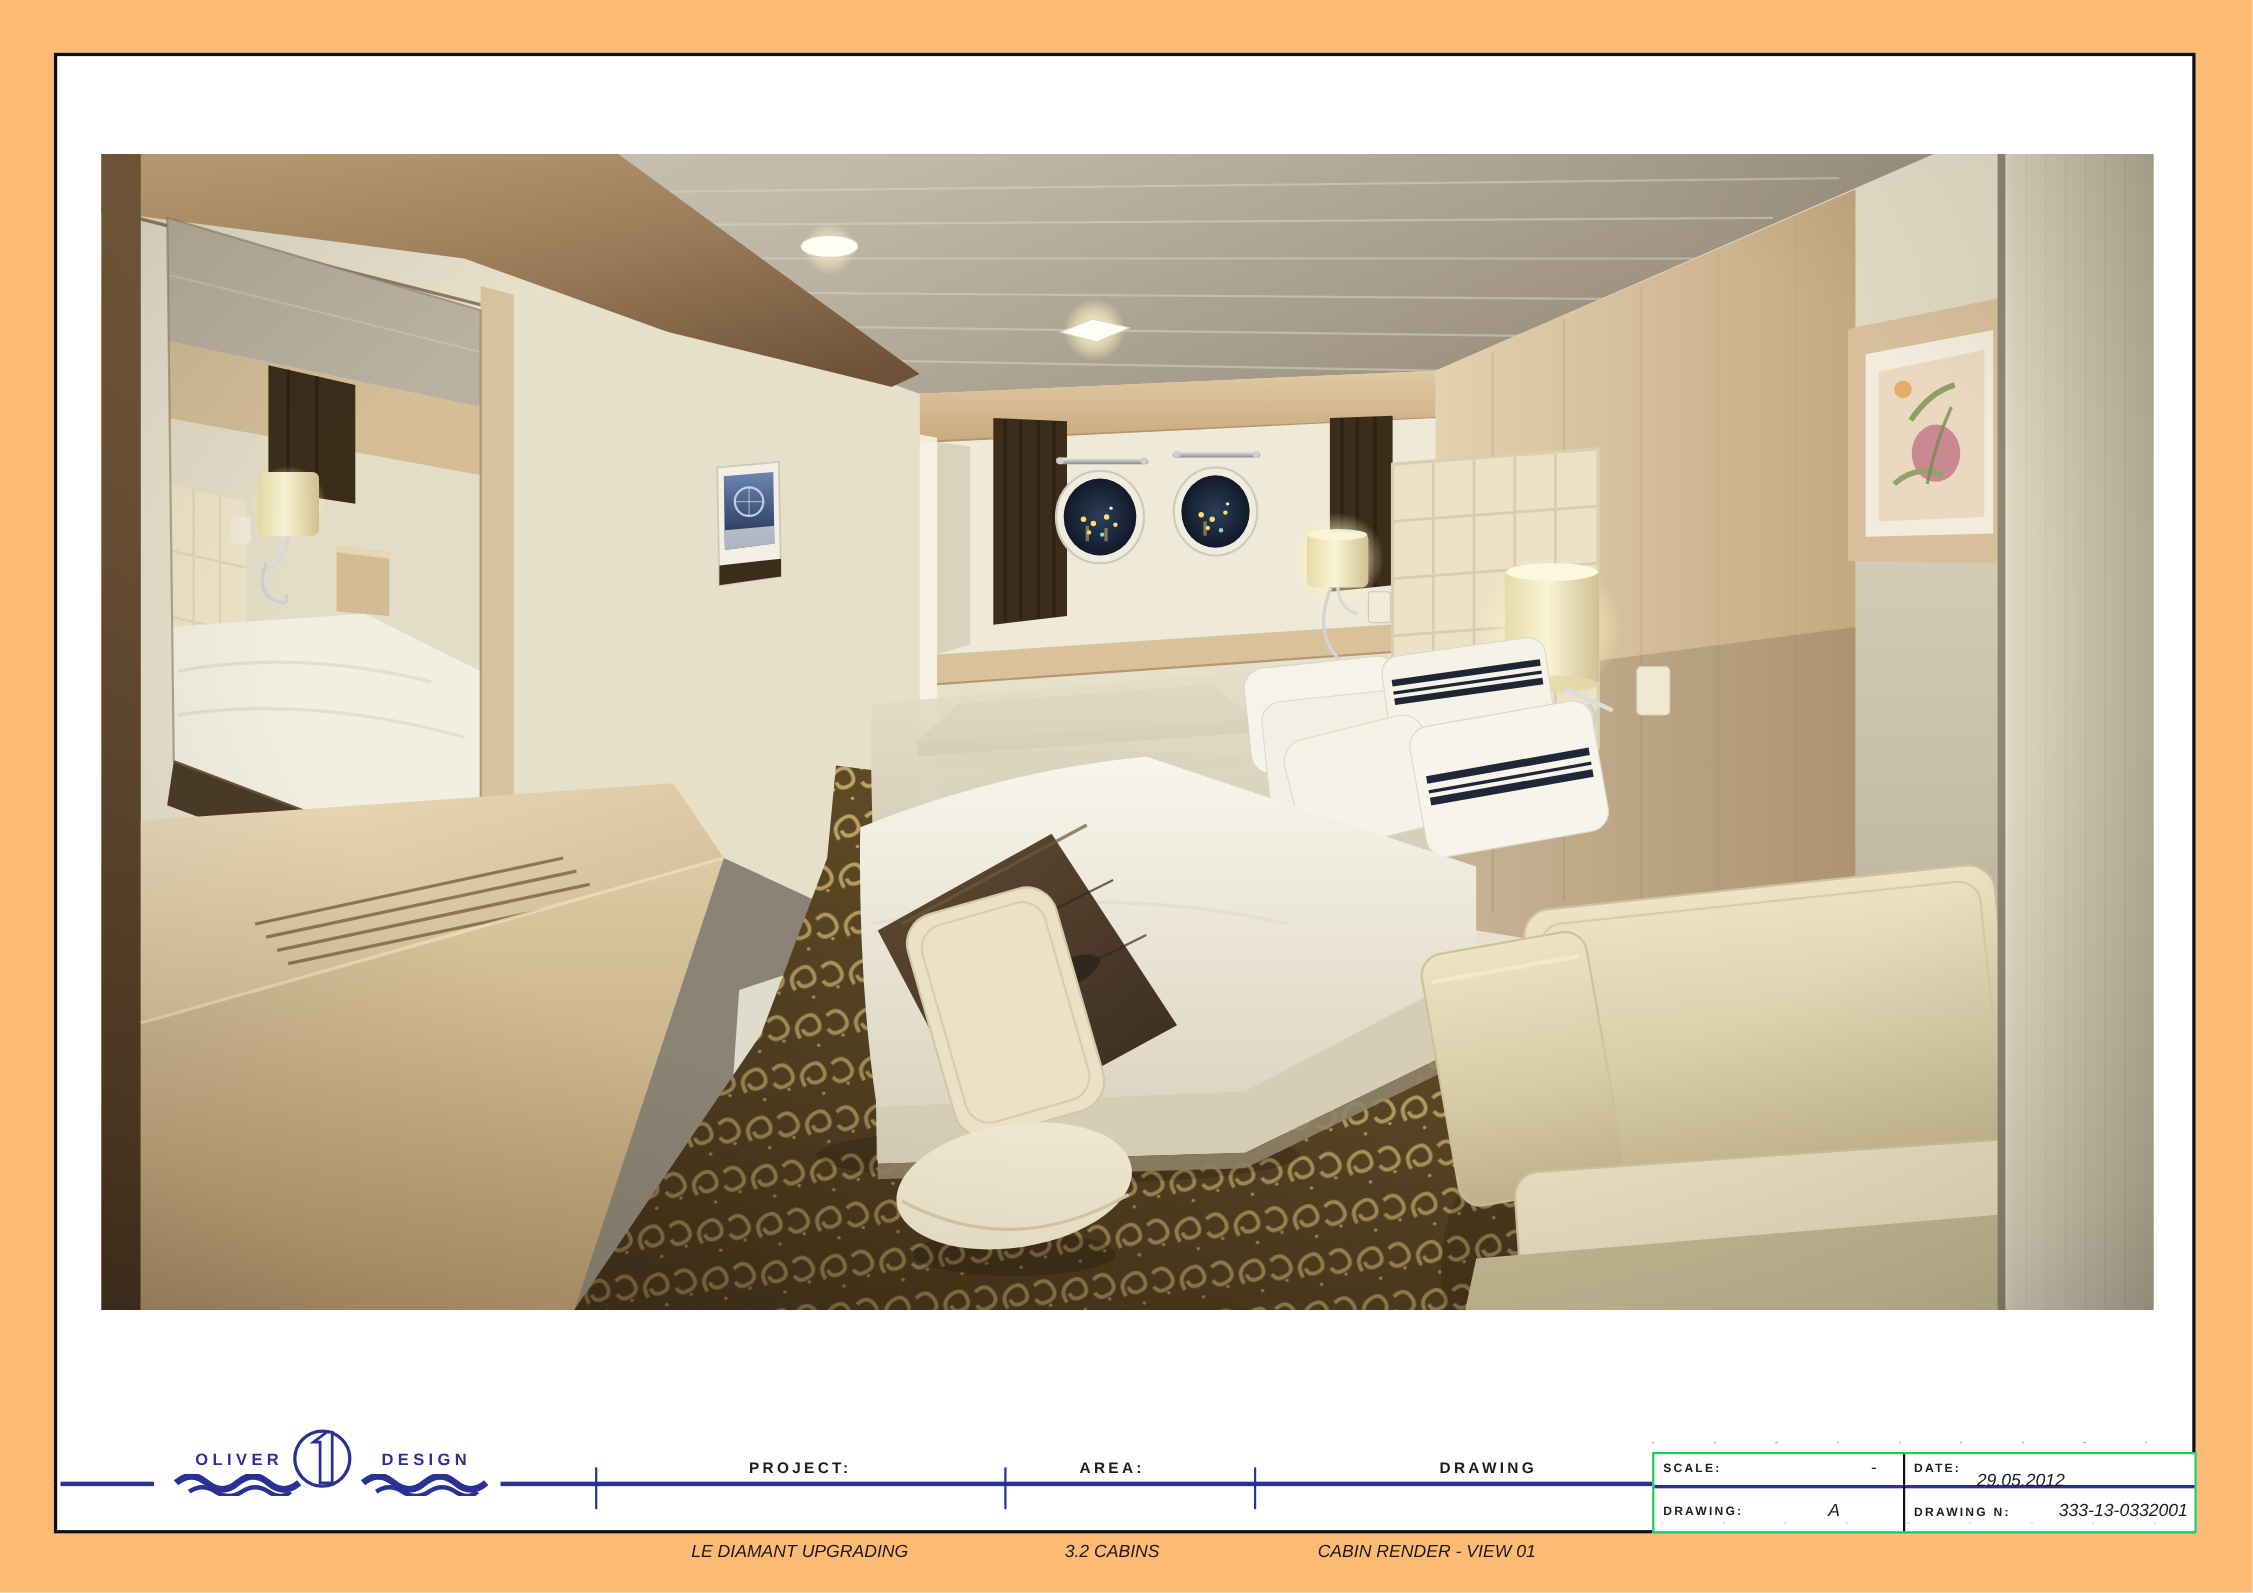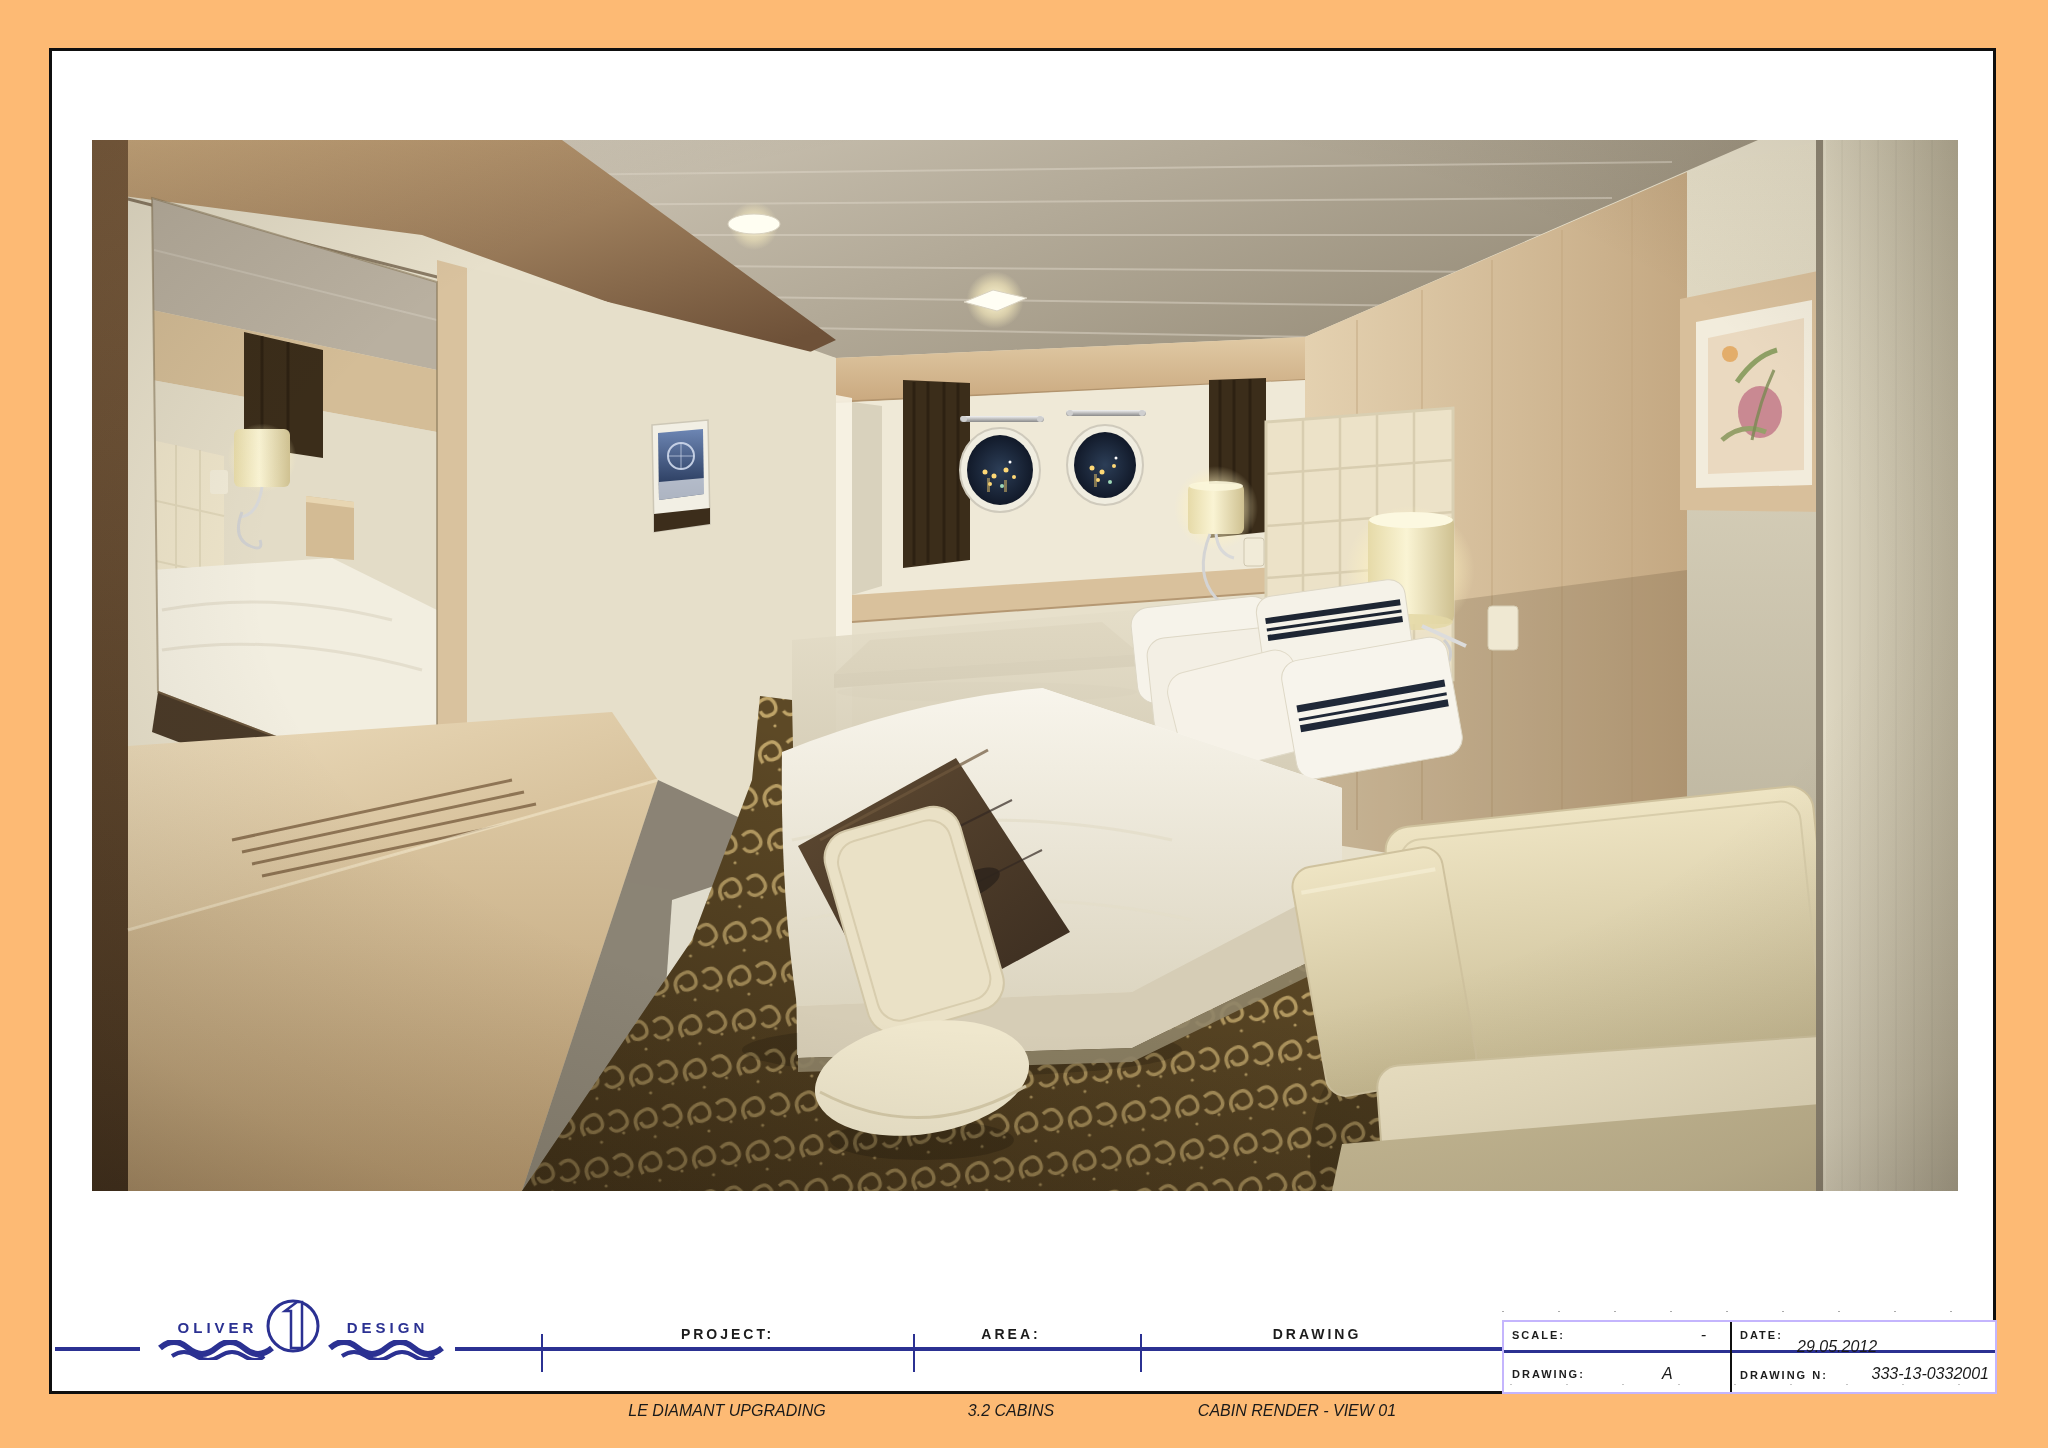--- a/index.html
+++ b/index.html
@@ -15,24 +15,24 @@
   .t541{left:541px}.t913{left:913px}.t1140{left:1140px}
   .logo-word{position:absolute;top:1319px;font-size:15px;font-weight:bold;
              letter-spacing:4px;color:var(--c-navy,#2b3192);text-align:center;}
   .lw1{left:155px;width:125px;} .lw2{left:325px;width:125px;}
   .emblem{position:absolute;left:263px;top:1297px;}
   .wave{position:absolute;top:1340px;} .wv1{left:158px}.wv2{left:328px}
   .tb-label{position:absolute;top:1326px;font-size:14px;font-weight:bold;
             letter-spacing:3px;color:#1c1c1c;text-align:center;}
   .tb-value{position:absolute;top:1402px;font-size:16px;font-style:italic;
             color:#1a1a1a;text-align:center;white-space:nowrap;}
-  .lbl-project{left:580px;width:295px}.lbl-area{left:913px;width:196px}.lbl-drawing{left:1160px;width:314px}
+  .lbl-project{left:580px;width:295px}.lbl-area{left:913px;width:196px}.lbl-drawing{left:1196px;width:314px}
   .val-project{left:567px;width:320px}.val-area{left:911px;width:200px}.val-drawing{left:1137px;width:320px}
   .info-box{position:absolute;left:1502px;top:1320px;width:495px;height:74px;
-            border:2px solid #c4b5fd;box-sizing:border-box;background:#fff;}
+            border:2px solid #22c55e;box-sizing:border-box;background:#fff;}
   .ib-hrule{position:absolute;left:0;top:28px;width:100%;height:3px;}
   .ib-vrule{position:absolute;left:226px;top:0;width:2px;height:100%;background:#101010;}
   .ib-label{position:absolute;font-size:11px;font-weight:bold;letter-spacing:2px;color:#1c1c1c;}
   .ib-value{position:absolute;font-size:16px;font-style:italic;color:#1a1a1a;white-space:nowrap;}
   .scale-l{left:8px;top:7px}.scale-v{left:140px;top:4px;width:62px;text-align:right}
   .date-l{left:236px;top:7px}.date-v{right:8px;top:16px;width:190px;text-align:left}
   .rev-l{left:8px;top:46px}.rev-v{left:158px;top:43px}
   .dn-row{position:absolute;left:236px;right:6px;top:43px;display:flex;align-items:baseline;}
   .dn-l{position:static;padding-top:3px}.dn-v{position:static;margin-left:auto}
   .dots{position:absolute;height:1px;opacity:.65;

